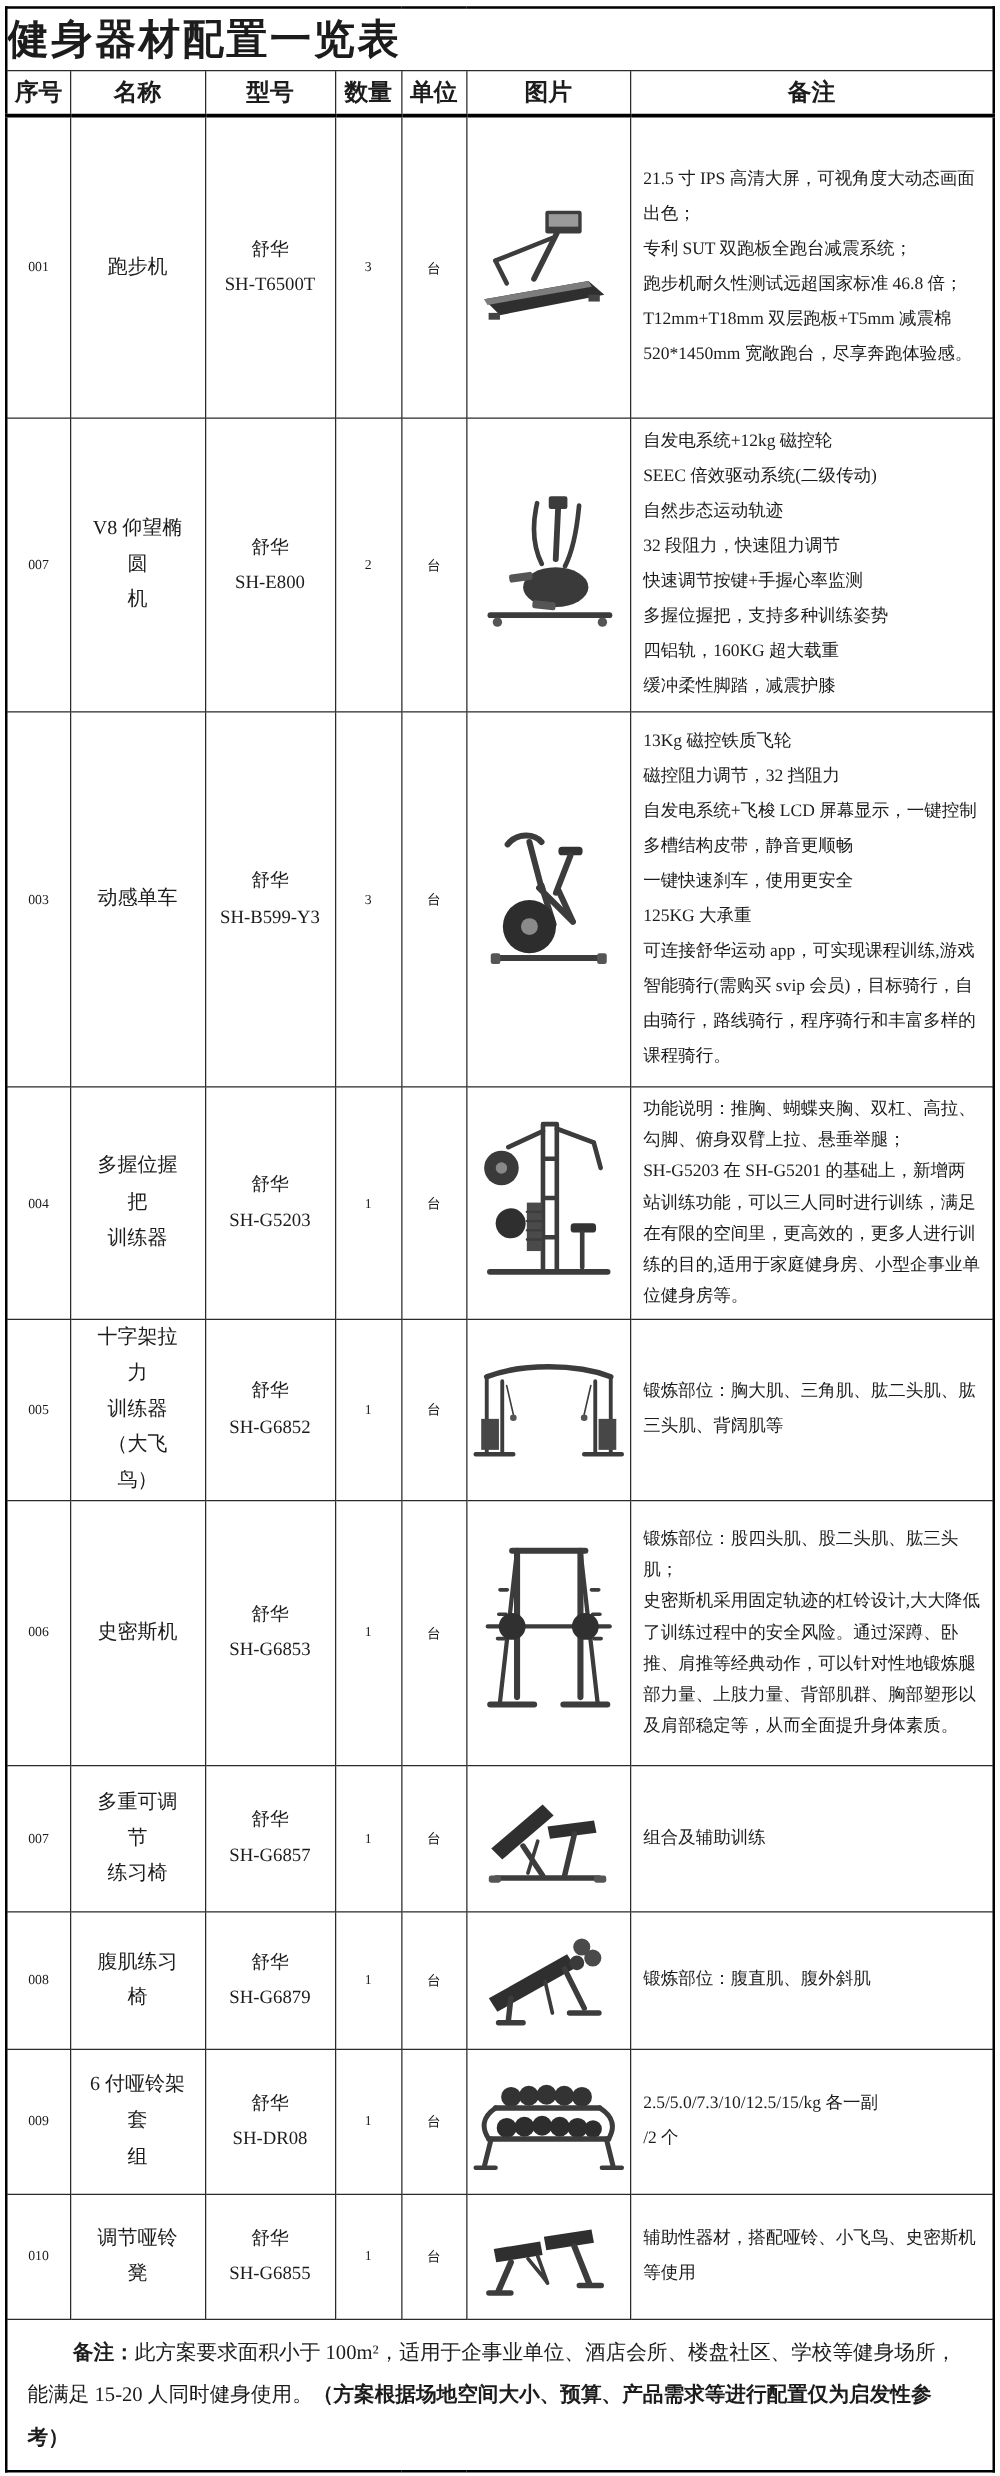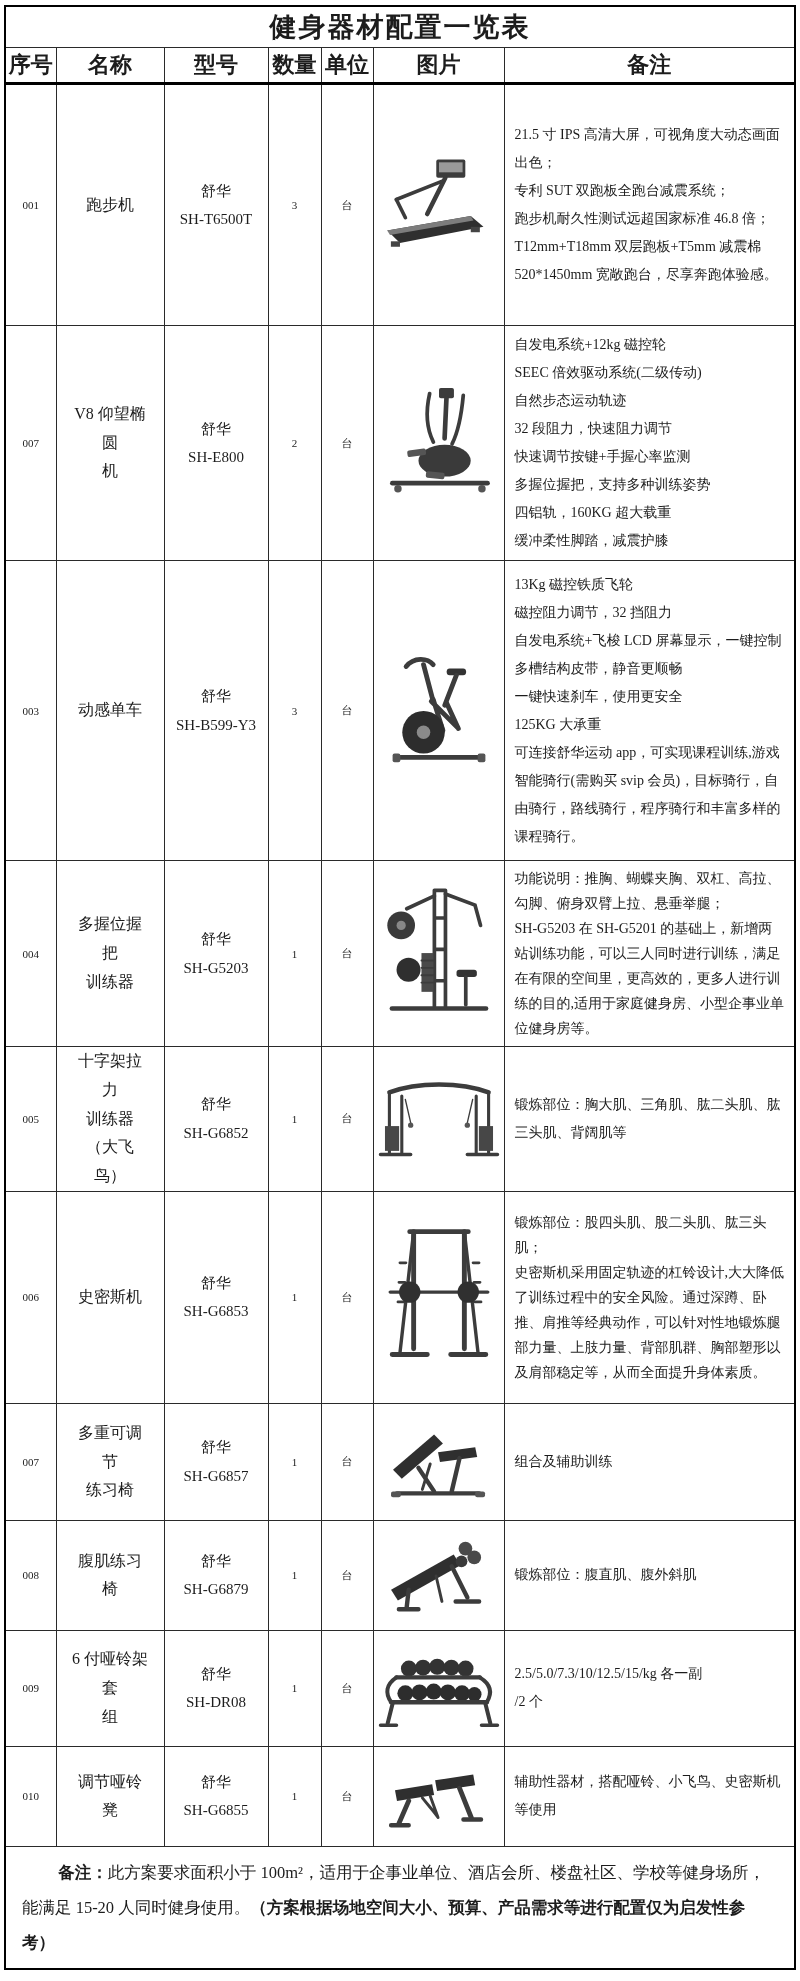--- a/index.html
+++ b/index.html
@@ -4,23 +4,23 @@
 <style>
   html,body{margin:0;padding:0;background:#ffffff;}
   body{width:800px;font-family:"Liberation Serif","DejaVu Serif",serif;color:#1c1c1c;}
   .page{width:800px;min-height:1981px;box-sizing:border-box;padding:5px 4px 6px 4px;background:#fff;}
   table.equip{width:100%;border-collapse:collapse;table-layout:fixed;border:2px solid #000;}
   td{border:1px solid #2a2a2a;vertical-align:middle;overflow:hidden;}
   
   col.c-no{width:51px;} col.c-name{width:108px;} col.c-model{width:104px;}
   col.c-qty{width:53px;} col.c-unit{width:52px;} col.c-img{width:131px;} col.c-remark{width:auto;}
   
-  tr.title-row td{height:36px;text-align:center;font-size:27px;font-weight:bold;letter-spacing:2px;padding:2px 0;}
-  
-  tr.head-row td{height:32px;text-align:center;font-weight:bold;font-size:22px;border-bottom:3px solid #000;}
+  tr.title-row td{height:36px;font-size:33px;font-weight:bold;letter-spacing:2px;padding:2px 0;}
+  
+  tr.head-row td{height:32px;text-align:center;font-weight:bold;font-size:19px;border-bottom:3px solid #000;}
   
   td.no-cell,td.qty-cell,td.unit-cell{text-align:center;font-size:11px;}
   td.name-cell{text-align:center;font-size:16px;line-height:1.8;white-space:pre-line;padding:0 15px;}
   td.model-cell{text-align:center;font-size:15px;line-height:1.9;white-space:pre-line;padding:0 4px;}
   td.img-cell{text-align:center;padding:2px;}
   td.img-cell svg{display:block;margin:0 auto;}
   td.remark-cell{font-size:14px;line-height:28px;white-space:pre-line;text-align:left;padding:5px 10px;}
   td.remark-cell.tight{line-height:25px;}
   td.center-dash{text-align:center;font-size:15px;}
   tr.r1{height:242px;} tr.r2{height:231px;} tr.r3{height:300px;} tr.r4{height:170px;}

